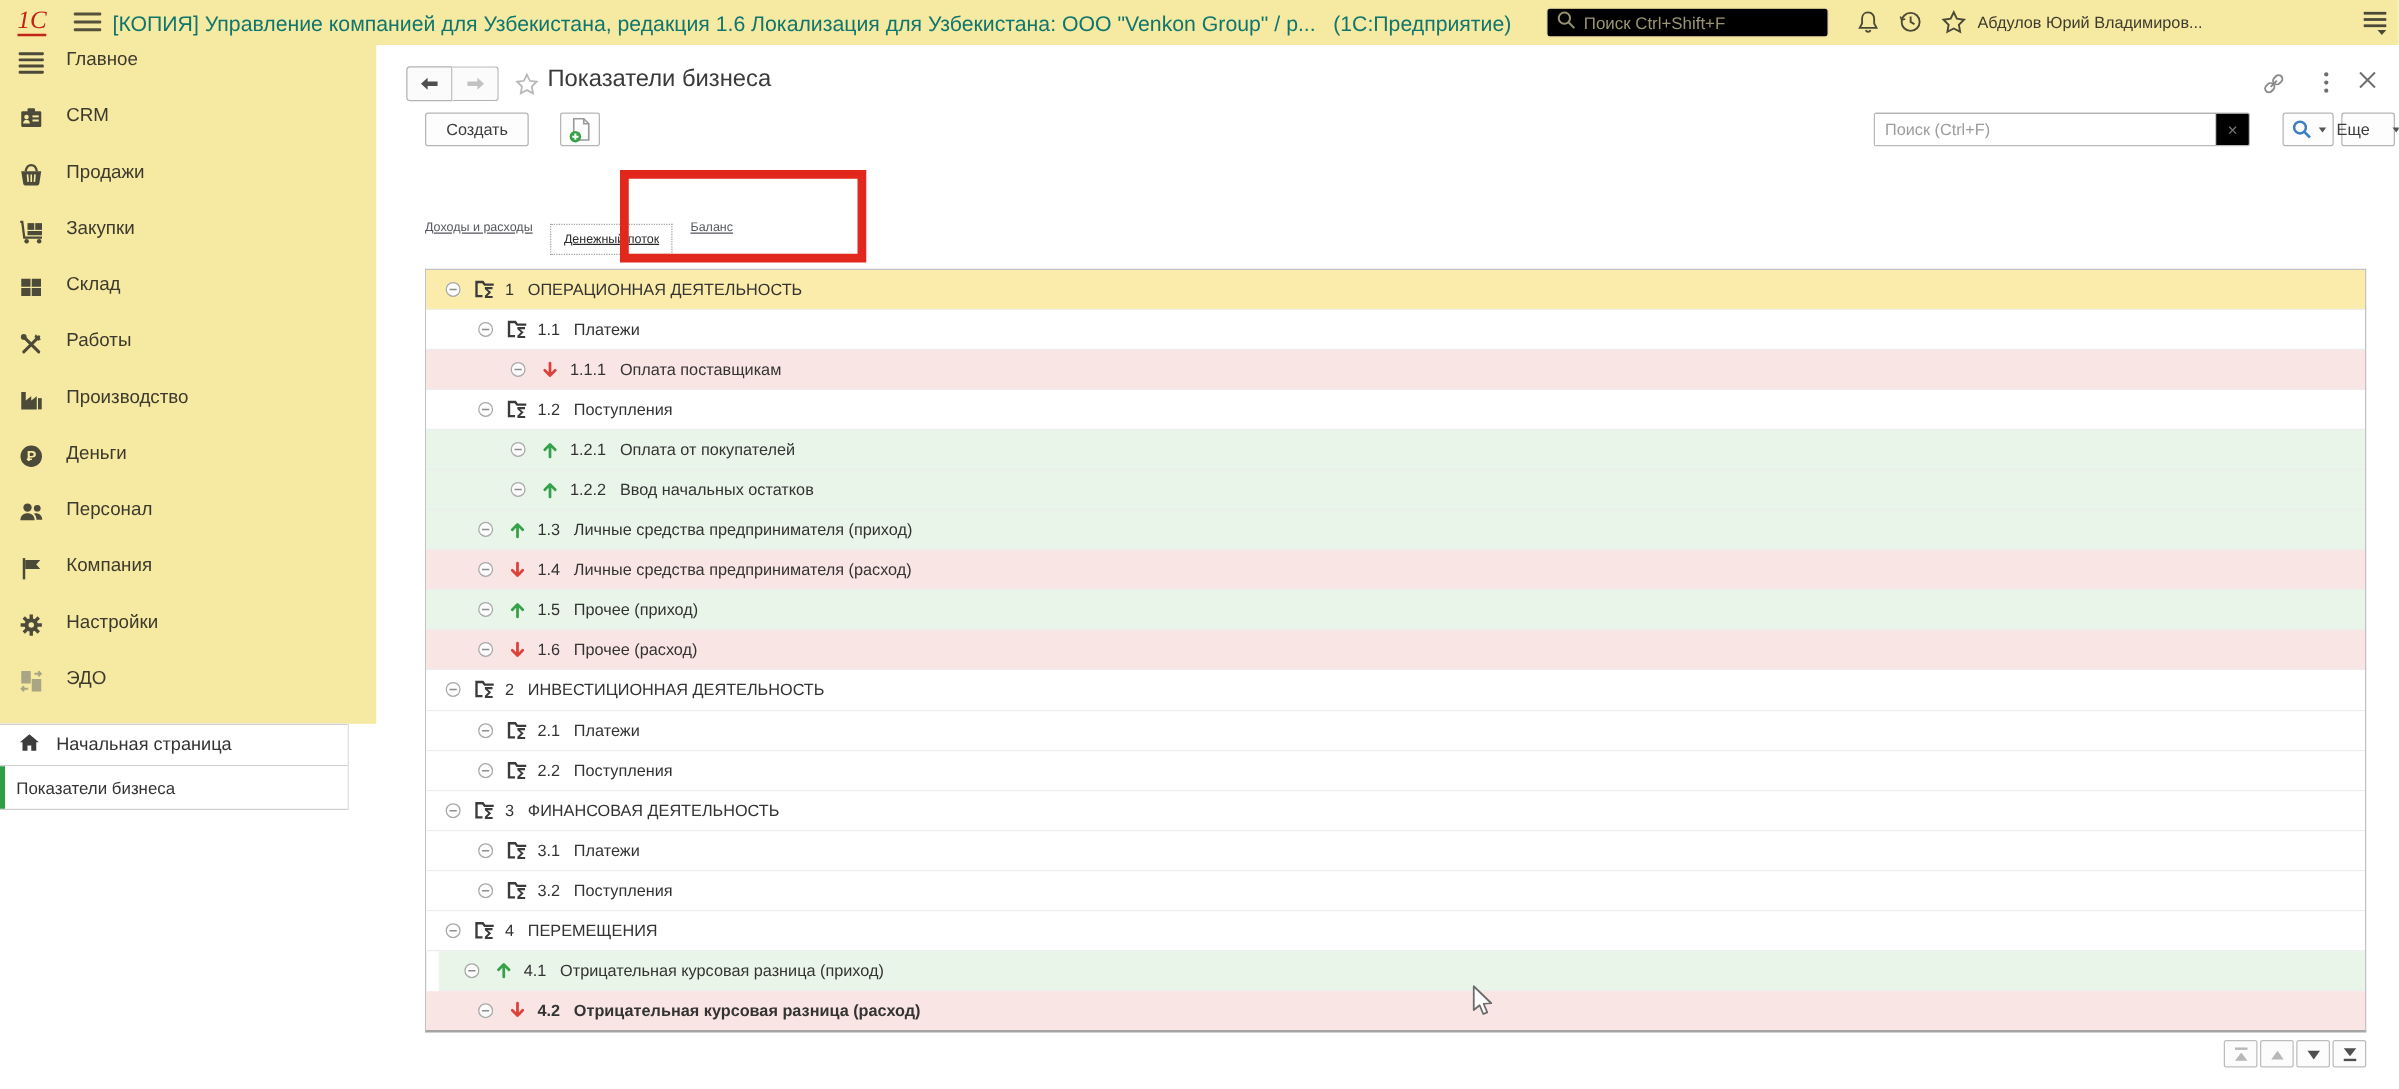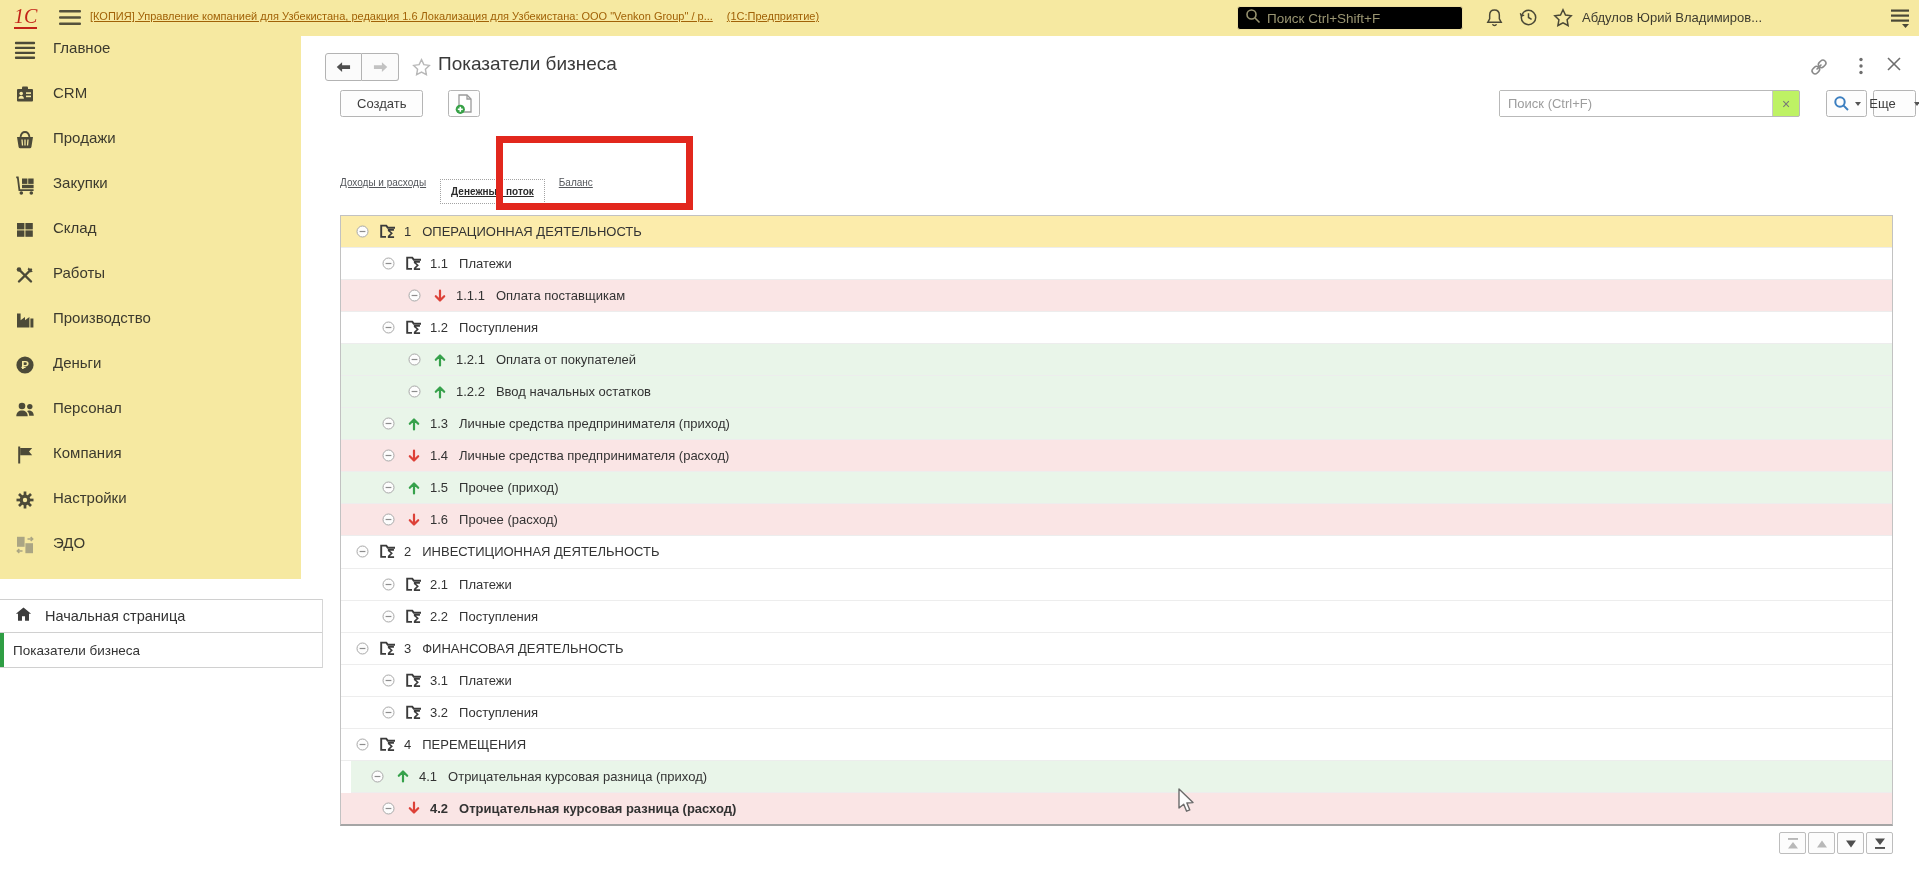--- a/index.html
+++ b/index.html
@@ -3,66 +3,66 @@
 <meta charset="utf-8">
 <style>
   * { margin:0; padding:0; box-sizing:border-box; }
   html,body { width:1919px; height:871px; }
   body { position:relative; font-family:"Liberation Sans", sans-serif; background:#fff; overflow:hidden; }
 
   
   .topbar { position:absolute; left:0; top:0; width:1919px; height:36px; background:var(--accent_yellow); z-index:5; }
   .tb-logo { position:absolute; left:14px; top:5px; font-family:"Liberation Serif", serif; font-style:italic; font-weight:normal; font-size:20px; color:#c22318; border-bottom:2px solid #c22318; line-height:22px; cursor:pointer; }
   .tb-burger { position:absolute; left:58px; top:8px; cursor:pointer; }
-  .tb-title { position:absolute; left:90px; top:10px; font-size:11px; color:#a16207; white-space:nowrap; max-width:1130px; overflow:hidden;text-decoration:underline; }
+  .tb-title { position:absolute; left:90px; top:10px; font-size:17px; color:#0f766e; white-space:nowrap; max-width:1130px; overflow:hidden; }
   .tb-suffix { margin-left:14px; }
   .tb-search { position:absolute; left:1237px; top:6px; width:226px; height:24px; background:#000000; border:1px solid #eee0a0; border-radius:3px; display:flex; align-items:center; padding:0 7px; gap:6px; }
   .tb-search input { border:none; outline:none; background:transparent; font-size:13.5px; color:#5c5a45; width:100%; font-family:inherit; }
   .tb-search input::placeholder { color:#9a9572; }
   .tb-ico { position:absolute; top:7px; cursor:pointer; }
   .tb-user { position:absolute; left:1582px; top:10px; width:248px; font-size:13px; color:#3e3c2f; white-space:nowrap; overflow:hidden; cursor:pointer; }
 
   
   .sidebar { position:absolute; left:0; top:36px; width:301px; height:543px; background:var(--accent_yellow); padding-top:3px; z-index:4; }
   .sb-item { height:45px; display:flex; padding-left:14px; gap:17px; cursor:pointer; }
   .sb-icon { width:22px; height:22px; display:flex; align-items:center; justify-content:center; }
   .sb-label { font-size:15px; color:#3c3a2e; }
 
   
-  .windows-panel { position:absolute; left:0; top:579px; width:323px; background:#fff; border-right:1px solid #d6d6d6; z-index:4;margin-top:20px; }
+  .windows-panel { position:absolute; left:0; top:579px; width:279px; background:#fff; border-right:1px solid #d6d6d6; z-index:4; }
   .wp-row { height:34px; display:flex; align-items:center; border-bottom:1px solid #d0d0d0; background:#fff; cursor:pointer; }
   .wp-home { border-top:1px solid #d0d0d0; padding-left:14px; gap:12px; }
   .wp-home span { font-size:14.5px; color:#333; }
   .wp-active { position:relative; padding-left:13px; font-size:13.5px; color:#333; height:35px; }
   .wp-active::before { content:''; position:absolute; left:0; top:0; bottom:0; width:4px; background:var(--active_window_green); }
 
   
   .content { position:absolute; left:301px; top:36px; width:1618px; bottom:0; background:#fff; }
   .nav-pair { position:absolute; left:24px; top:17px; display:flex; }
   .nav-btn { width:37px; height:28px; border:1px solid #b3b3b3; background:#fbfbfb; display:flex; align-items:center; justify-content:center; cursor:pointer; }
   .nav-btn.back { border-radius:3px 0 0 3px; }
   .nav-btn.fwd { border-radius:0 3px 3px 0; border-left:none; }
   .header-star { position:absolute; left:110px; top:21px; cursor:pointer; }
   .page-title { position:absolute; left:137px; top:17px; font-size:19px; color:#3a3a3a; }
   .hdr-ico { position:absolute; top:21px; cursor:pointer; }
 
   .btn { border:1px solid #b5b5b5; background:#fdfdfd; border-radius:2.5px; font-size:13px; color:#3d3d3d; display:flex; align-items:center; justify-content:center; cursor:pointer; font-family:inherit; }
   .btn-create { position:absolute; left:39px; top:54px; height:27px; padding:0 16px; }
   .btn-newgroup { position:absolute; left:147px; top:54px; width:32px; height:27px; }
-  .search-box { position:absolute; right:119px; top:54px; width:301px; height:27px; border:1px solid #b9b9b9; border-radius:2px; background:#bef264; display:flex; }
+  .search-box { position:absolute; right:119px; top:54px; width:301px; height:27px; border:1px solid #b9b9b9; border-radius:2px; background:#000000; display:flex; }
   .search-box input { flex:1; border:none; outline:none; padding:0 8px; font-size:13px; color:#444; font-family:inherit; }
   .search-box input::placeholder { color:#9d9d9d; }
   .search-clear { width:27px; border-left:1px solid #c9c9c9; display:flex; align-items:center; justify-content:center; color:#777; font-size:14px; cursor:pointer; }
   .btn-find { position:absolute; right:52px; top:54px; width:41px; height:27px; gap:5px; }
   .btn-more { position:absolute; right:3px; top:54px; width:43px; height:27px; gap:18px; }
   .caret { width:0; height:0; border-left:3.5px solid transparent; border-right:3.5px solid transparent; border-top:4.5px solid #555; display:inline-block; }
 
   .tabs { position:absolute; left:39px; top:128px; height:36px; display:flex; align-items:center; gap:14px; }
   .tab { font-size:10px; color:#54575c; text-decoration:underline; cursor:pointer; white-space:nowrap; }
-  .tab.active { font-weight:bold; color:#2b2b2b; border:1px dotted #a3a3a3; padding:6px 10px;margin-top:18px; }
+  .tab.active { font-weight:normal; color:#2b2b2b; border:1px dotted #a3a3a3; padding:6px 10px;margin-top:18px; }
 
   .tree { position:absolute; left:39px; top:179px; width:1553px; height:611px; border:1px solid #c2c2c2; border-bottom:2px solid #a5a5a5; background:#fff; display:flex; flex-direction:column; }
   .tree-row { flex:1; display:flex; align-items:center; border-bottom:1px solid #ededed; font-size:13px; color:#333; cursor:pointer; background:#fff; }
   .tree-row:last-child { border-bottom:none; }
   .tree-row.income { background:var(--row_income); }
   .tree-row.expense { background:var(--row_expense); }
   .tree-row.selected { background:var(--row_selected); }
   .toggle { display:flex; margin-right:9px; }
   .type-icon { display:flex; width:19px; margin-right:7px; justify-content:center; }
   .t-code { margin-right:11px; white-space:nowrap; }

